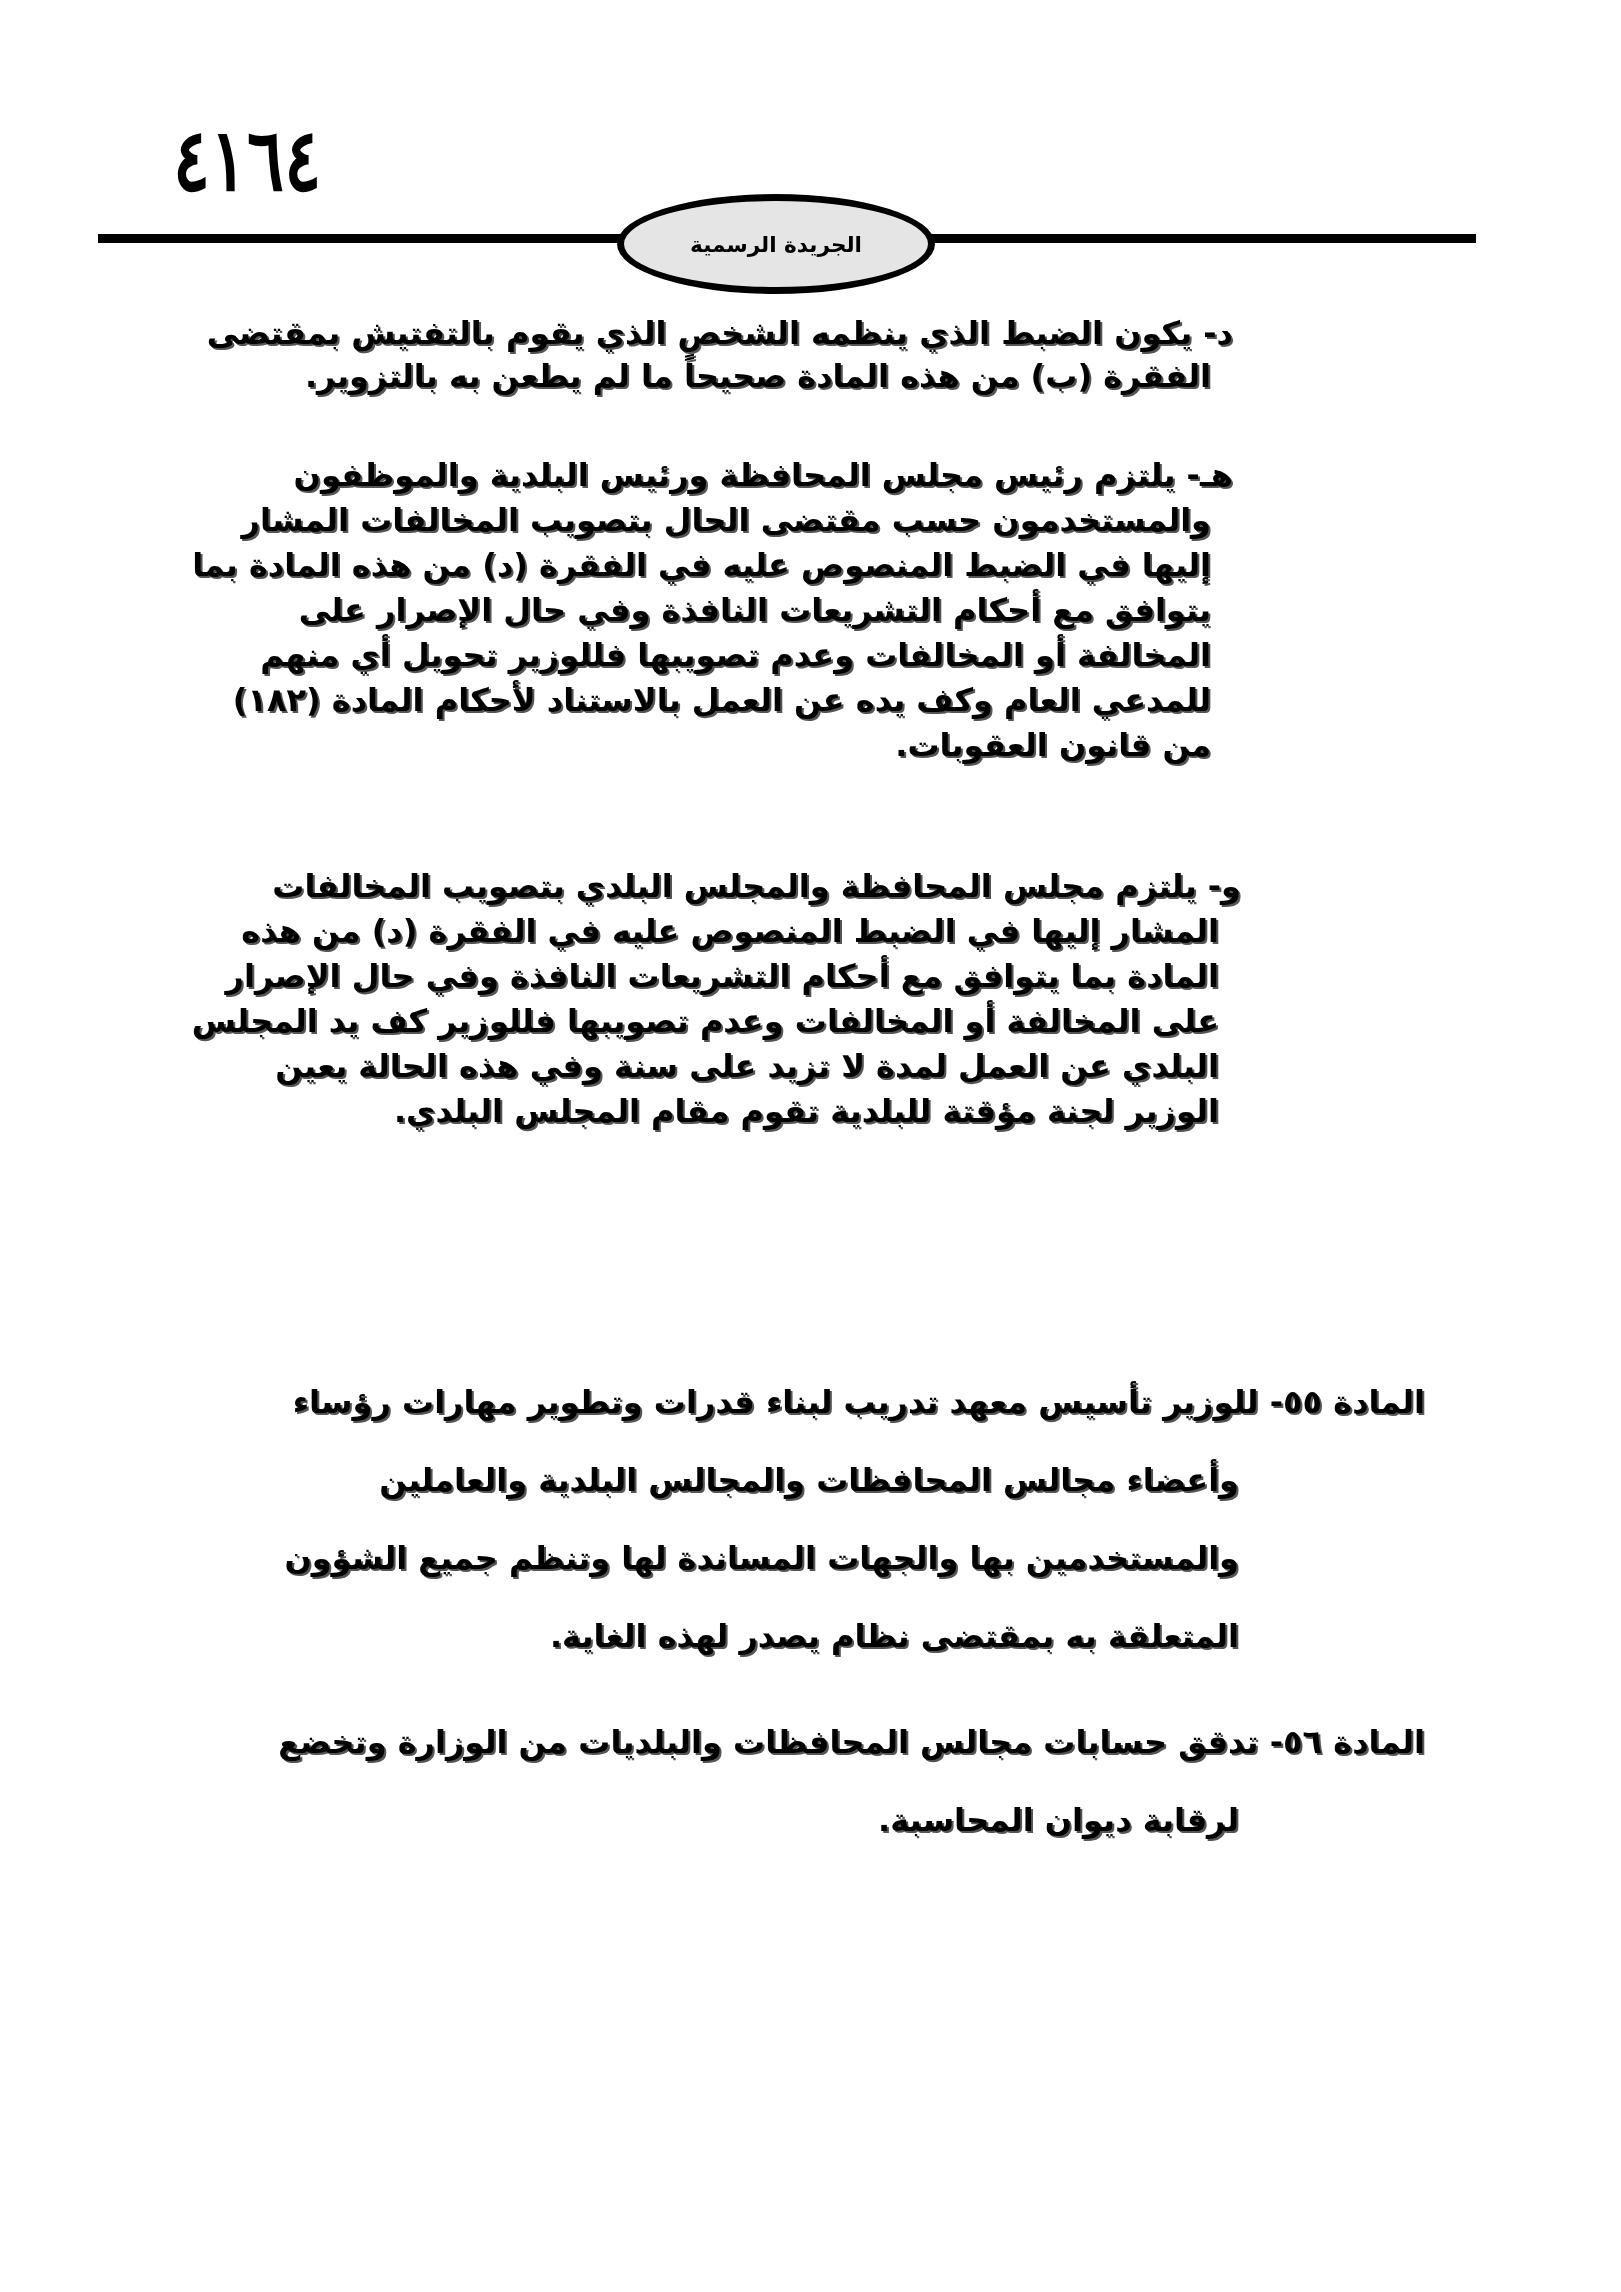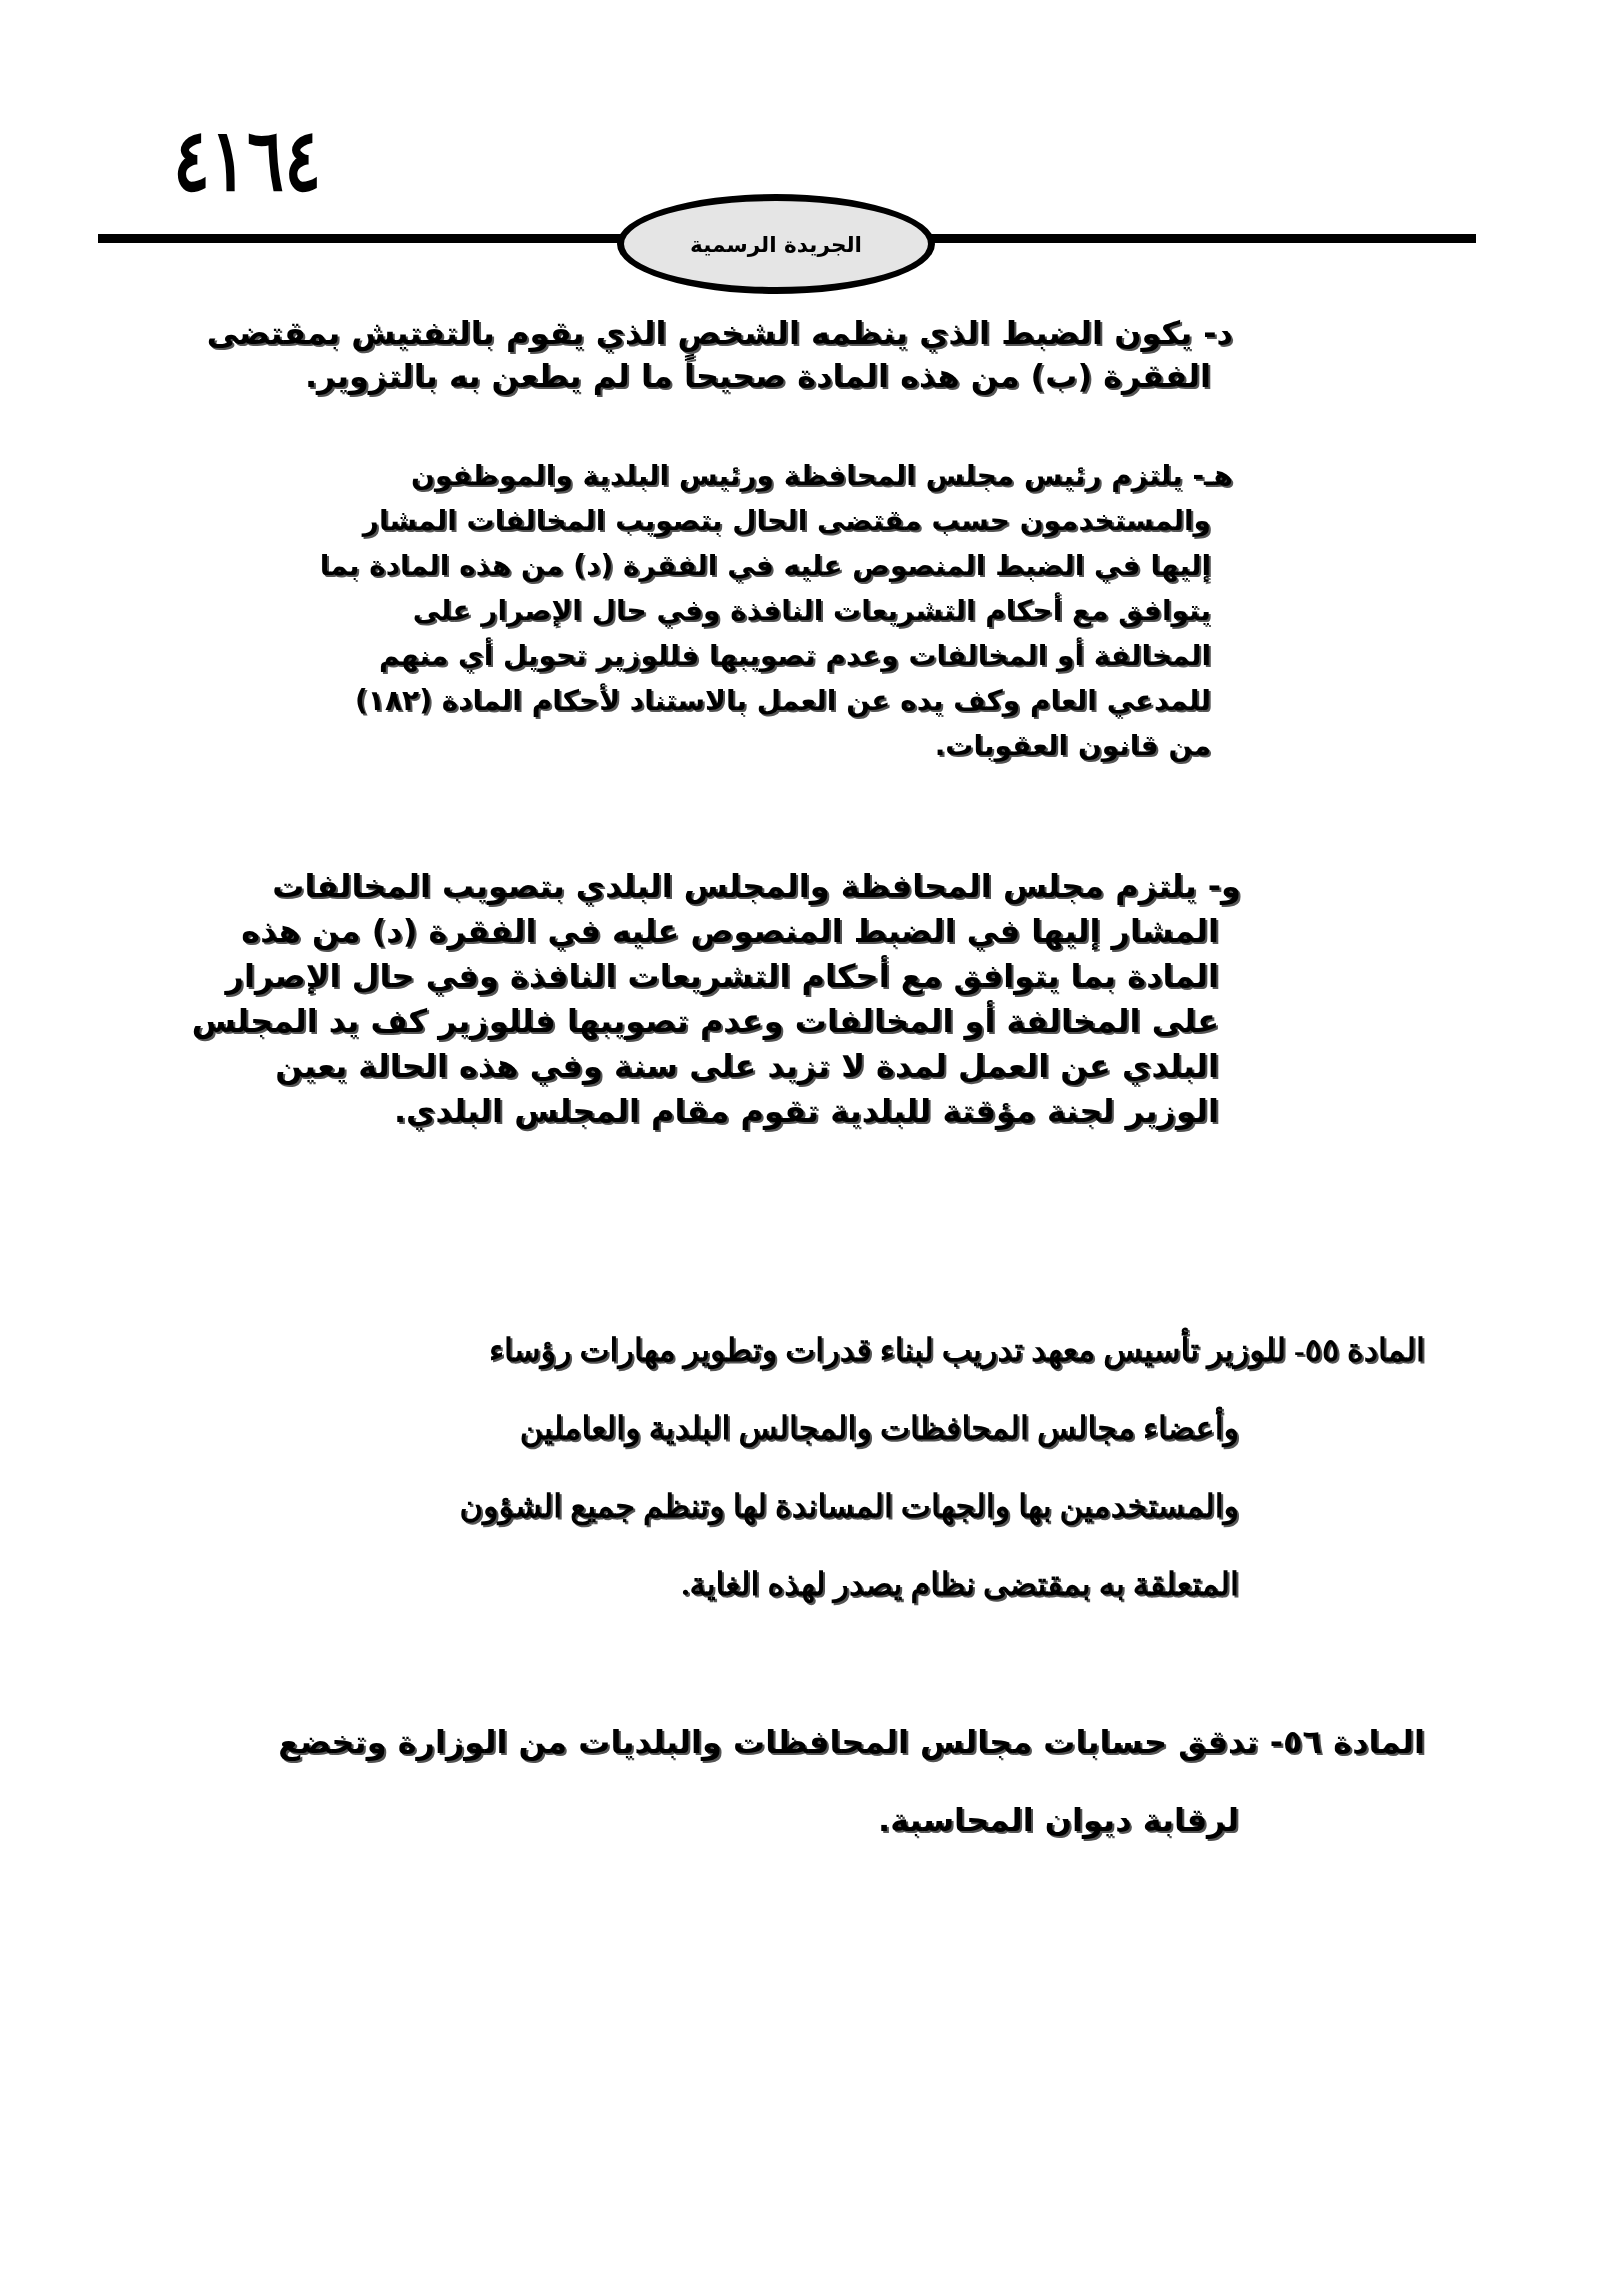--- a/index.html
+++ b/index.html
@@ -24,26 +24,26 @@
   }
   .ellipse span {
     font-family: "DejaVu Sans", sans-serif; font-size: 21.6px; font-weight: bold; direction: rtl;
   }
   .block {
     position: absolute; direction: rtl; text-align: justify; text-align-last: right;
     font-family: "DejaVu Sans", sans-serif; font-weight: bold; color: #000000;
     text-shadow: 2px 2px 0 #555;
   }
   .para-d { top: 312px; right: 388px; width: 1093px; font-size: 32px; line-height: 43px; }
-  .para-he { top: 453px; right: 388px; width: 1093px; font-size: 28px; line-height: 45px; }
+  .para-he { top: 453px; right: 388px; width: 1093px; font-size: 32px; line-height: 45px; }
   .para-w  { top: 864px; right: 380px; width: 1078px; font-size: 32px; line-height: 45px; }
   .indent-line { display: block; margin-right: 22px; }
   .article { position: absolute; direction: rtl; font-weight: bold; text-shadow: 2px 2px 0 #555;
     font-family: "DejaVu Sans", sans-serif; font-size: 32px; }
-  .art55 { top: 1311px; right: 196px; width: 1284px; line-height: 78px; text-align: justify; font-family: Liberation Serif, serif; }
+  .art55 { top: 1363px; right: 196px; width: 1284px; line-height: 78px; text-align: justify; }
   .art56 { top: 1703px; right: 196px; width: 1284px; line-height: 78px; text-align: justify; }
   .art-line { display: block; }
   .art-line.cont { margin-right: 186px; }
 </style>
 </head>
 <body>
 
 <div class="page-number">٤١٦٤</div>
 
 <div class="rule left"></div>

